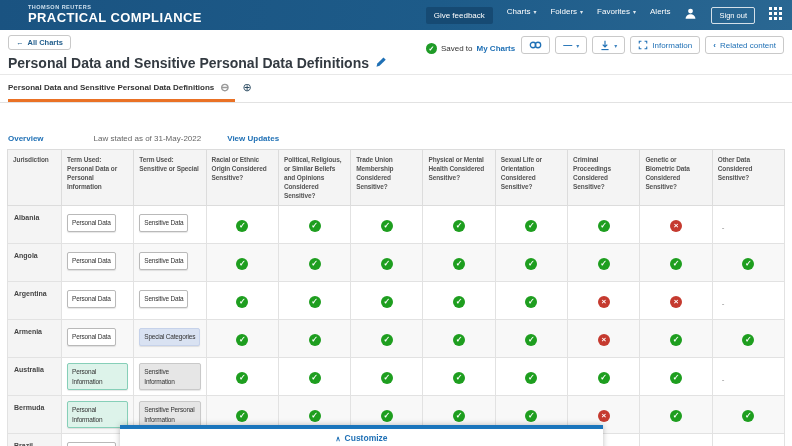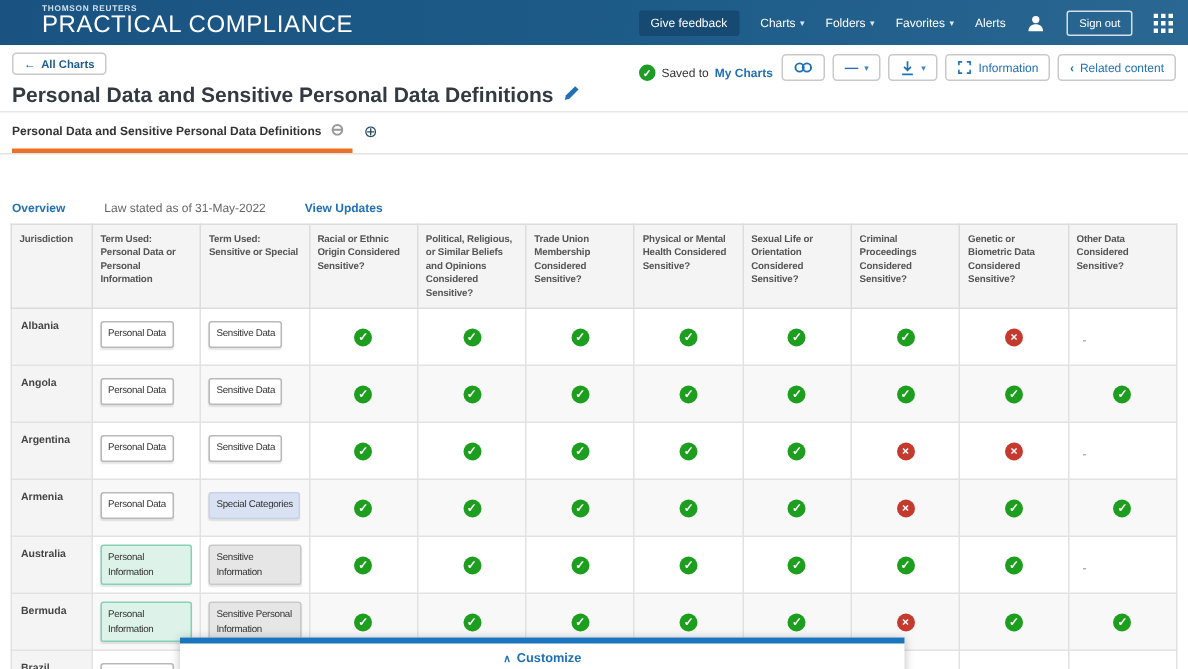--- a/index.html
+++ b/index.html
@@ -4,22 +4,22 @@
 <style>
   * { margin:0; padding:0; box-sizing:border-box; }
   html,body { width:792px; height:446px; overflow:hidden; background:#fff;
               font-family:"Liberation Sans", sans-serif; position:relative; }
 
   
   .topbar { height:30px; background:linear-gradient(100deg,#1a5381 0%,#1d5b89 55%,#2a6792 100%);
             display:flex; align-items:center; justify-content:space-between; padding:0 10px 0 28px; }
   .brand { line-height:1.05; }
   .brand-small { font-size:5.5px; font-weight:bold; letter-spacing:.5px; color:#cfe0ee; }
-  .brand-large { font-size:16px; font-weight:normal; letter-spacing:.4px; color:#ffffff; }
-  .topnav { display:flex; align-items:center; gap:14px; color:#fff; font-size:8px;margin-left:18px; }
+  .brand-large { font-size:13px; font-weight:bold; letter-spacing:.4px; color:#ffffff; }
+  .topnav { display:flex; align-items:flex-start; gap:14px; color:#fff; font-size:8px;margin-left:18px; }
   .nav-link { display:inline-flex; align-items:center; gap:3px; cursor:pointer; }
   .caret { font-size:6px; opacity:.85; }
   .feedback-btn { background:#164a73; padding:4px 8px; border-radius:2px; cursor:pointer; }
   .signout-btn { border:1px solid rgba(255,255,255,.8); border-radius:2px; padding:3px 7px; font-size:7.5px; cursor:pointer; }
   .icon-btn { display:inline-flex; align-items:center; cursor:pointer; }
 
   
   .chartbar { display:flex; justify-content:space-between; align-items:flex-start; padding:5px 8px 3px 8px; }
   .chartbar-left { display:flex; flex-direction:column; gap:5px; }
   .all-charts-btn { align-self:flex-start; display:inline-flex; align-items:center; gap:4px;
@@ -42,21 +42,21 @@
               padding:0 8px; display:flex; align-items:flex-end; }
   .tab { font-size:8px; color:#333; font-weight:bold; padding:7px 5px 6px 0;
          border-bottom:3px solid #ea7125; display:inline-flex; align-items:center; gap:6px; cursor:pointer; }
   .circle-icon { font-size:11px; line-height:1; cursor:pointer; }
   .minus-circle { color:#9a9a9a; }
   .plus-circle { color:#2b4a60; margin:0 0 8px 8px; font-size:11px; cursor:pointer; }
 
   
   .inforow { padding:7px 8px 6px 8px; font-size:8px; display:flex; align-items:baseline; gap:26px; }
   .overview-link { color:#1f70b5; font-weight:bold; cursor:pointer; }
-  .law-stated { color:#666; }
+  .law-stated { color:#666;margin-left:24px; }
   .updates-link { color:#1f70b5; font-weight:bold; cursor:pointer;margin-top:24px; }
 
   
   .table-wrap { margin:0 7px; }
   table { border-collapse:collapse; table-layout:fixed; width:778px; }
   col.jur-w { width:54px; }
   th { background:#f4f4f4; border:1px solid #dcdcdc; padding:5px 5px; text-align:left; vertical-align:top;
        color:#555; font-size:6.5px; line-height:1.4; letter-spacing:-.1px; height:47px; font-weight:bold; }
   td { border:1px solid #e2e2e2; height:38px; vertical-align:top; padding:4px 6px; background:#fff; }
   tr.even td { background:#f8f8f8; }

